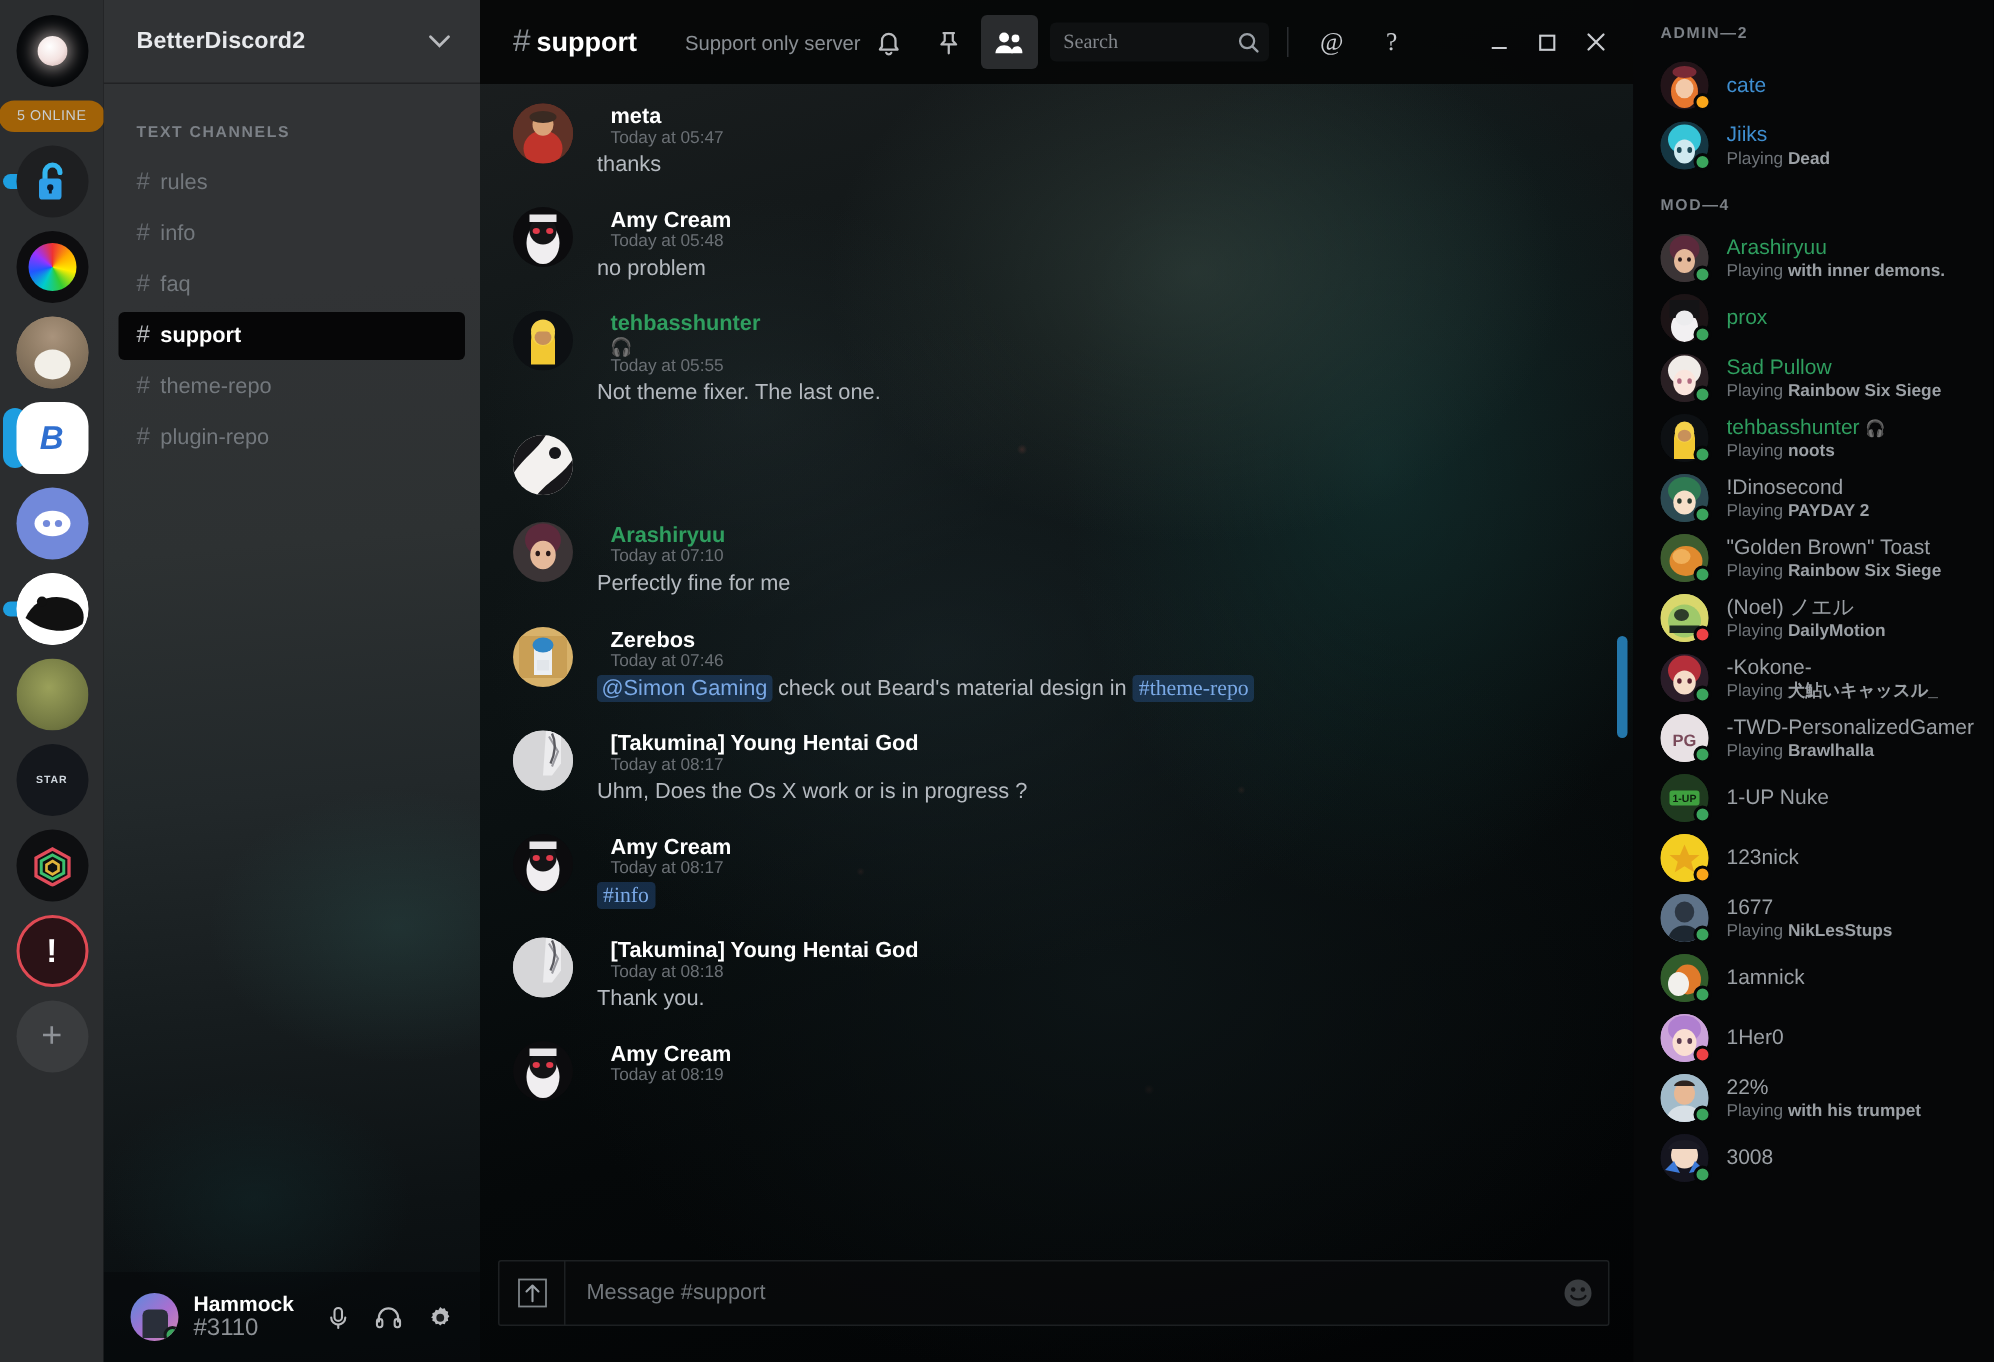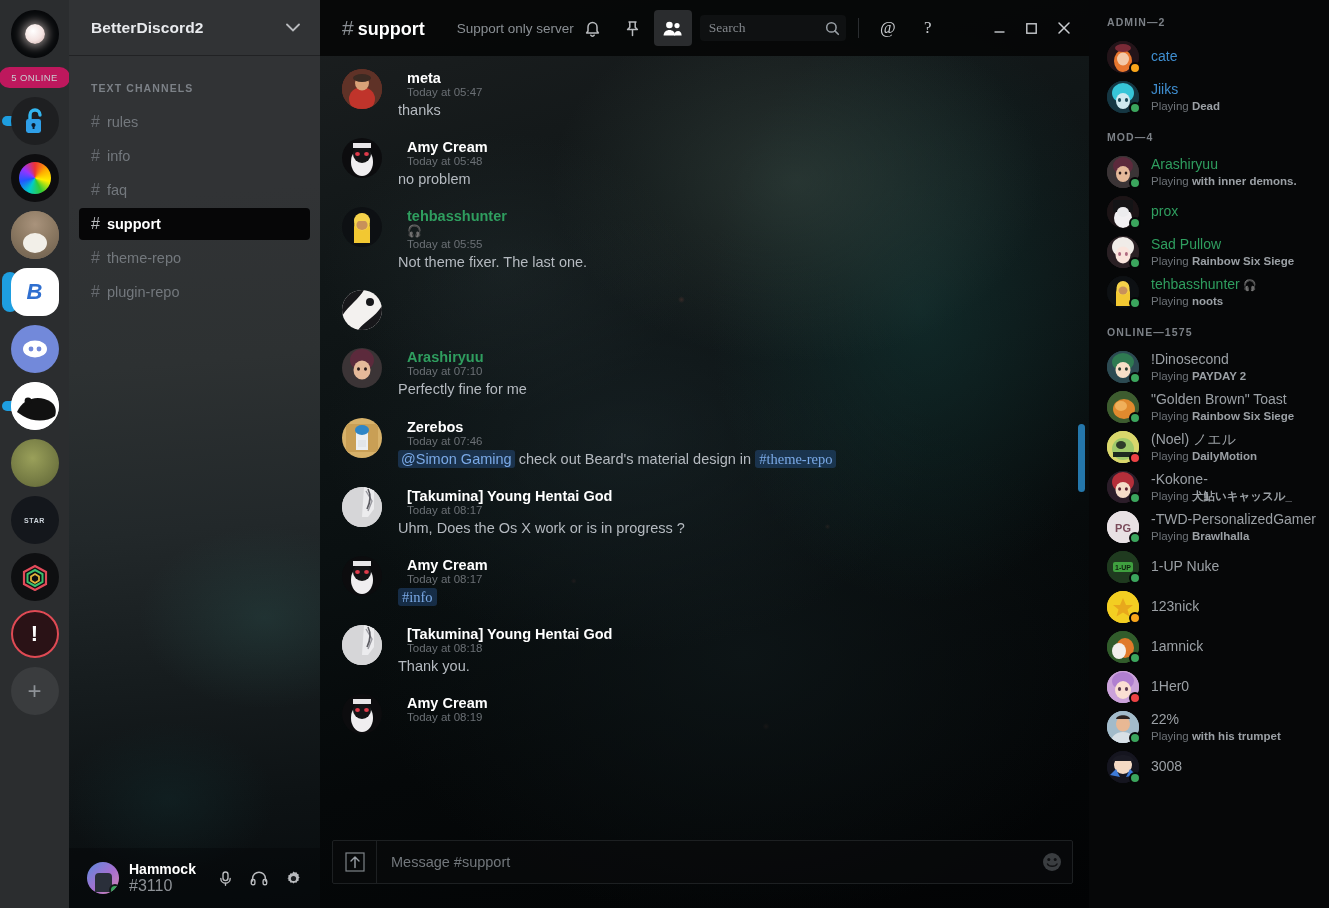--- a/index.html
+++ b/index.html
@@ -46,21 +46,21 @@
   }
   .rail-pill {
     position: absolute;
     left: -9px; top: 50%;
     transform: translateY(-50%);
     width: 16px; height: 10px;
     border-radius: 8px;
     background: #1e9ee0;
   }
   .online-badge {
-    background: #be185d;
+    background: #a16207;
     color: #c8cdd1;
     font-size: 9.5px;
     letter-spacing: 0.4px;
     padding: 5px 12px;
     border-radius: 11px;
     margin-bottom: 9px;
     white-space: nowrap;
   }
   .rail-add {
     width: 48px; height: 48px; border-radius: 50%;
@@ -951,21 +951,20 @@
             </svg>
         </div>
         <span class="mem-status s-online"></span>
       </div>
       <div class="mem-txt">
         <div class="mem-name green"><span>tehbasshunter</span><span class="mem-hb">🎧</span></div>
         <div class="mem-activity"><span>Playing </span><b>noots</b></div>
       </div>
     </div>
 
-    <div class="mem-cat">ONLINE—1575</div>
 
     <div class="mem">
       <div class="mem-av">
         <div class="inner" style="background:#2e4a52;">
           <svg width="32" height="32" viewBox="0 0 32 32">
               <rect width="32" height="32" fill="#2c4a52"></rect>
               <ellipse cx="16" cy="11" rx="11" ry="9" fill="#2f7a52"></ellipse>
               <ellipse cx="16" cy="19" rx="7.5" ry="8" fill="#f7dfc8"></ellipse>
               <ellipse cx="12.6" cy="18" rx="1.5" ry="1.8" fill="#2b3a30"></ellipse>
               <ellipse cx="19.4" cy="18" rx="1.5" ry="1.8" fill="#2b3a30"></ellipse>
@@ -1073,20 +1072,36 @@
               <polygon points="16,7 19,14 26,14 20.5,18.5 22.5,25.5 16,21.5 9.5,25.5 11.5,18.5 6,14 13,14" fill="#e8a81c"></polygon>
             </svg>
         </div>
         <span class="mem-status s-idle"></span>
       </div>
       <div class="mem-txt">
         <div class="mem-name">123nick</div>
       </div>
     </div>
 
+    <div class="mem">
+      <div class="mem-av">
+        <div class="inner" style="background:#5d7187;">
+          <svg width="32" height="32" viewBox="0 0 32 32">
+              <rect width="32" height="32" fill="#5e7288"></rect>
+              <ellipse cx="16" cy="12" rx="6.5" ry="7" fill="#2c3642"></ellipse>
+              <path d="M5 32c0-7 5-11 11-11s11 4 11 11z" fill="#1d2731"></path>
+            </svg>
+        </div>
+        <span class="mem-status s-online"></span>
+      </div>
+      <div class="mem-txt">
+        <div class="mem-name">1677</div>
+        <div class="mem-activity"><span>Playing </span><b>NikLesStups</b></div>
+      </div>
+    </div>
 
     <div class="mem">
       <div class="mem-av">
         <div class="inner" style="background:#2f5a2a;">
           <svg width="32" height="32" viewBox="0 0 32 32">
               <rect width="32" height="32" fill="#315c2b"></rect>
               <ellipse cx="18" cy="17" rx="9" ry="10" fill="#e07a2a"></ellipse>
               <ellipse cx="12" cy="20" rx="7" ry="8" fill="#f2f0ec"></ellipse>
             </svg>
         </div>

